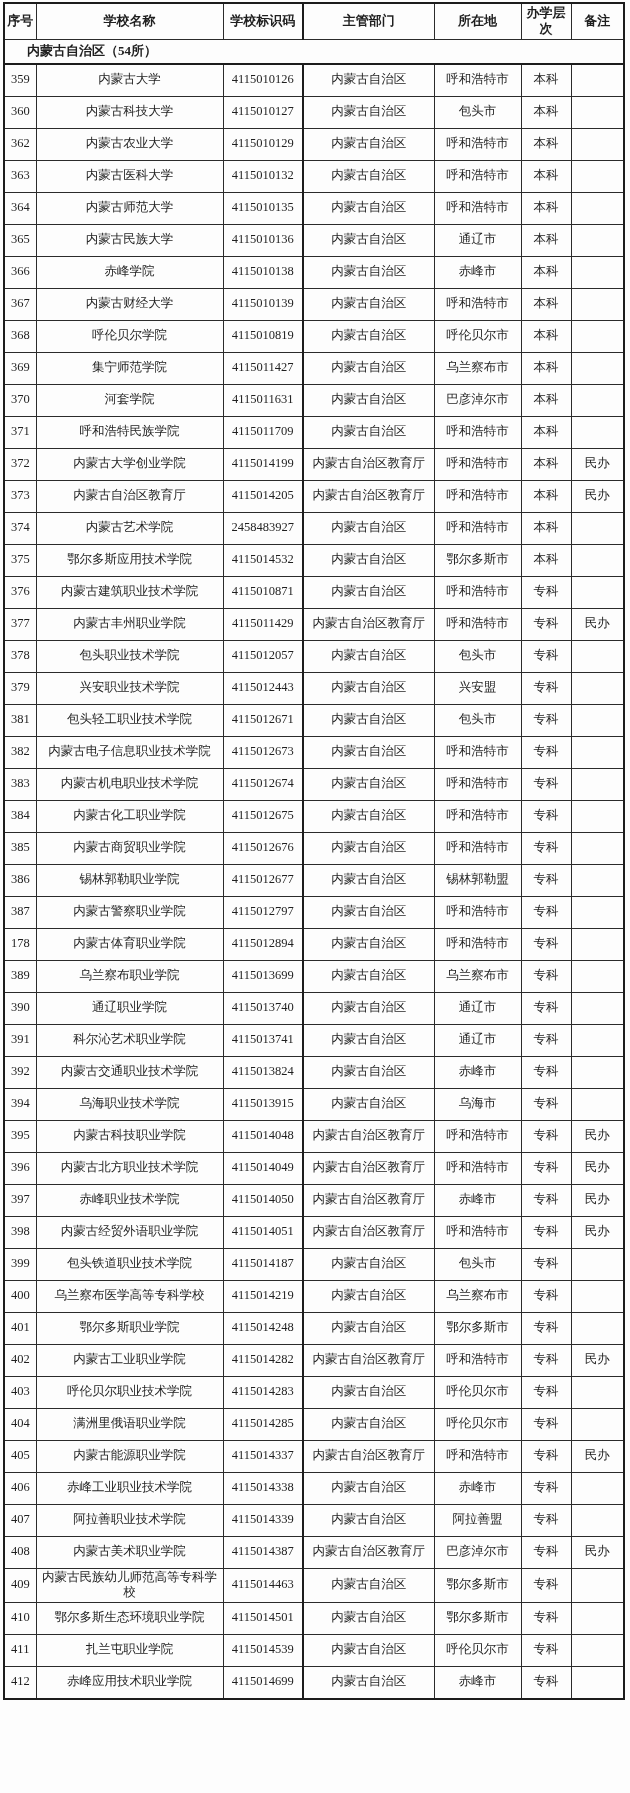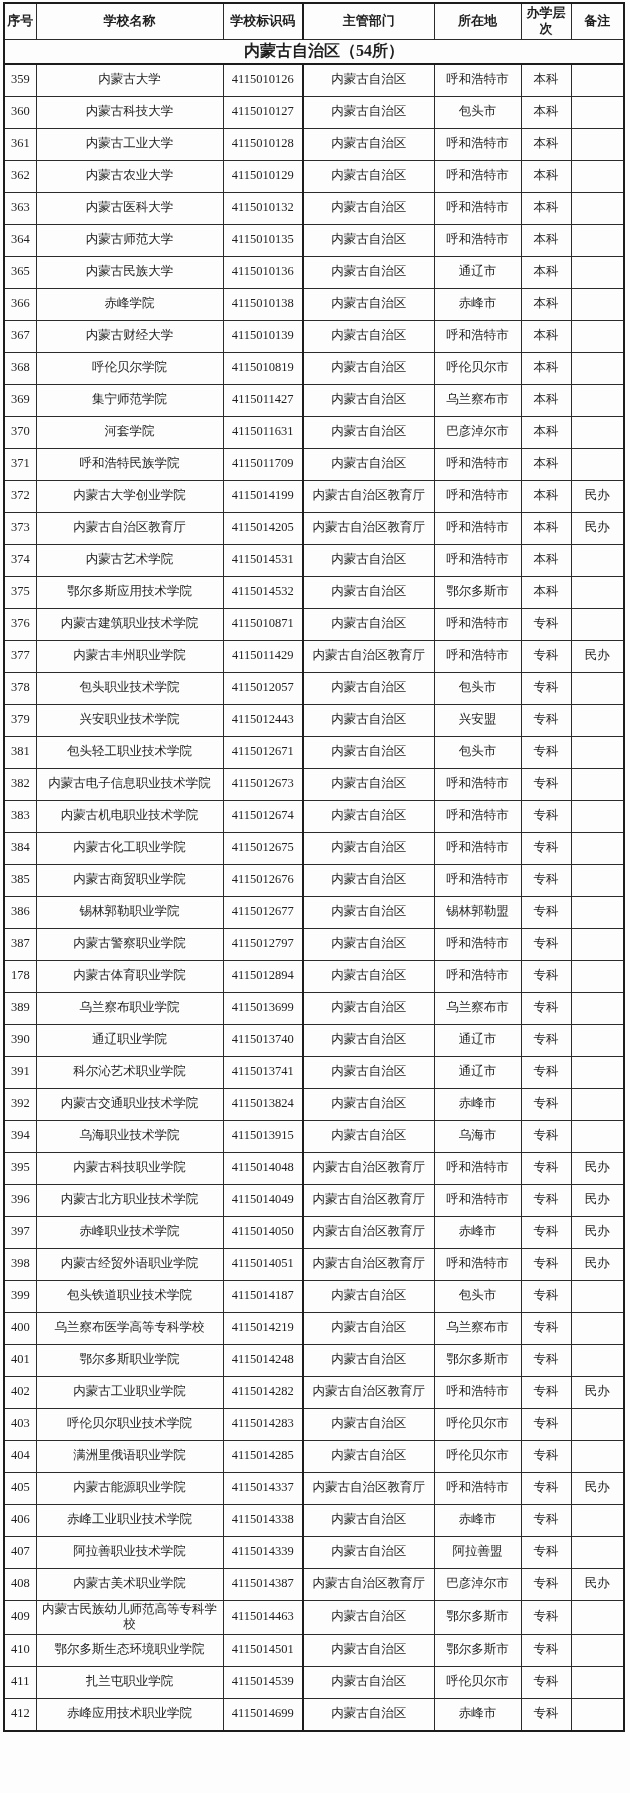--- a/index.html
+++ b/index.html
@@ -25,23 +25,23 @@
     vertical-align:middle;
     line-height:1.25;
     word-break:break-all;
   }
   .school-table thead th{
     font-size:13px;
     font-weight:bold;
     height:26px;
   }
   tr.section-row td{
-    text-align:center;
+    text-align:left;
     font-weight:bold;
-    font-size:16px;
+    font-size:13px;
     height:21px;
     padding-left:22px;
     border-bottom:2px solid #1c1c1c;
   }
   .school-table tbody td{
     font-size:12.5px;
     height:29px;
   }
   
   .school-table th:nth-child(4),
@@ -89,29 +89,20 @@
       <tr>
         <td>360</td>
         <td>内蒙古科技大学</td>
         <td>4115010127</td>
         <td>内蒙古自治区</td>
         <td>包头市</td>
         <td>本科</td>
         <td></td>
       </tr>
       <tr>
-        <td>361</td>
-        <td>内蒙古工业大学</td>
-        <td>4115010128</td>
-        <td>内蒙古自治区</td>
-        <td>呼和浩特市</td>
-        <td>本科</td>
-        <td></td>
-      </tr>
-      <tr>
         <td>362</td>
         <td>内蒙古农业大学</td>
         <td>4115010129</td>
         <td>内蒙古自治区</td>
         <td>呼和浩特市</td>
         <td>本科</td>
         <td></td>
       </tr>
       <tr>
         <td>363</td>
@@ -208,21 +199,21 @@
         <td>内蒙古自治区教育厅</td>
         <td>4115014205</td>
         <td>内蒙古自治区教育厅</td>
         <td>呼和浩特市</td>
         <td>本科</td>
         <td>民办</td>
       </tr>
       <tr>
         <td>374</td>
         <td>内蒙古艺术学院</td>
-        <td>4115014531</td>
+        <td>2458483927</td>
         <td>内蒙古自治区</td>
         <td>呼和浩特市</td>
         <td>本科</td>
         <td></td>
       </tr>
       <tr>
         <td>375</td>
         <td>鄂尔多斯应用技术学院</td>
         <td>4115014532</td>
         <td>内蒙古自治区</td>

